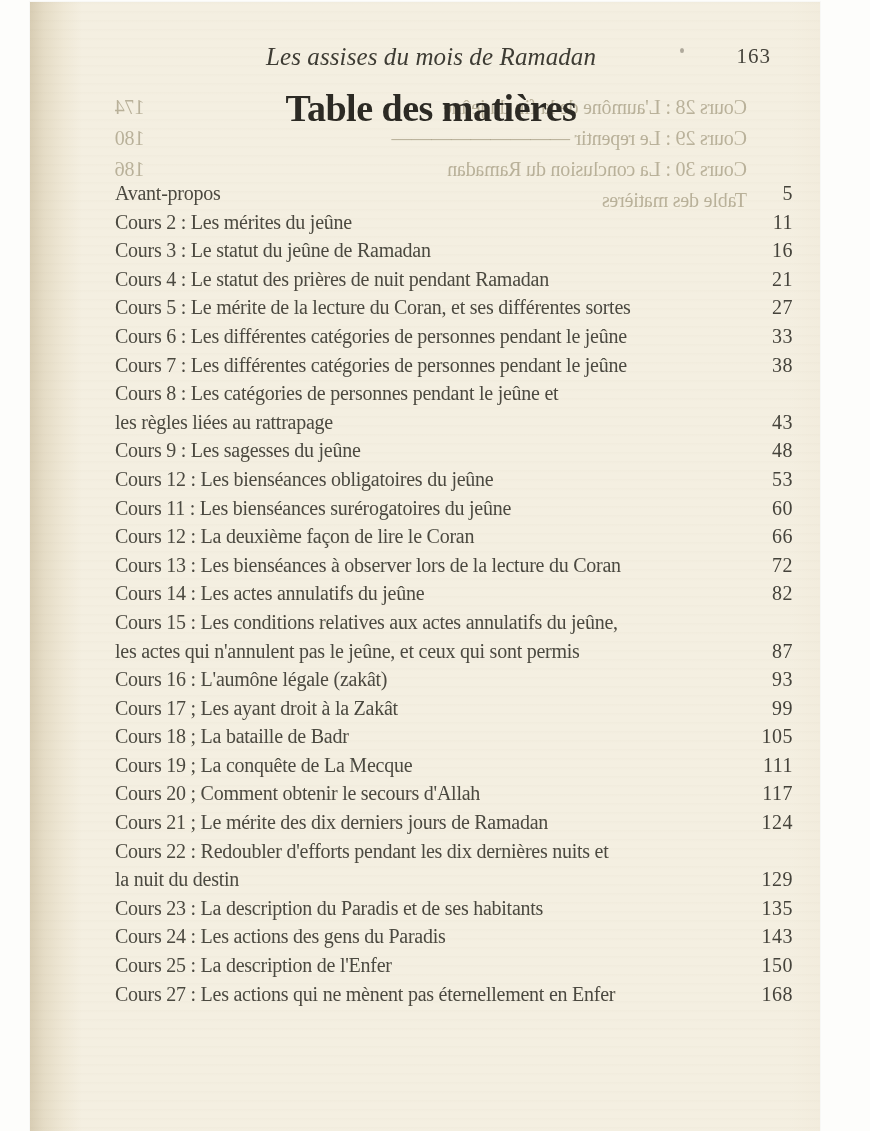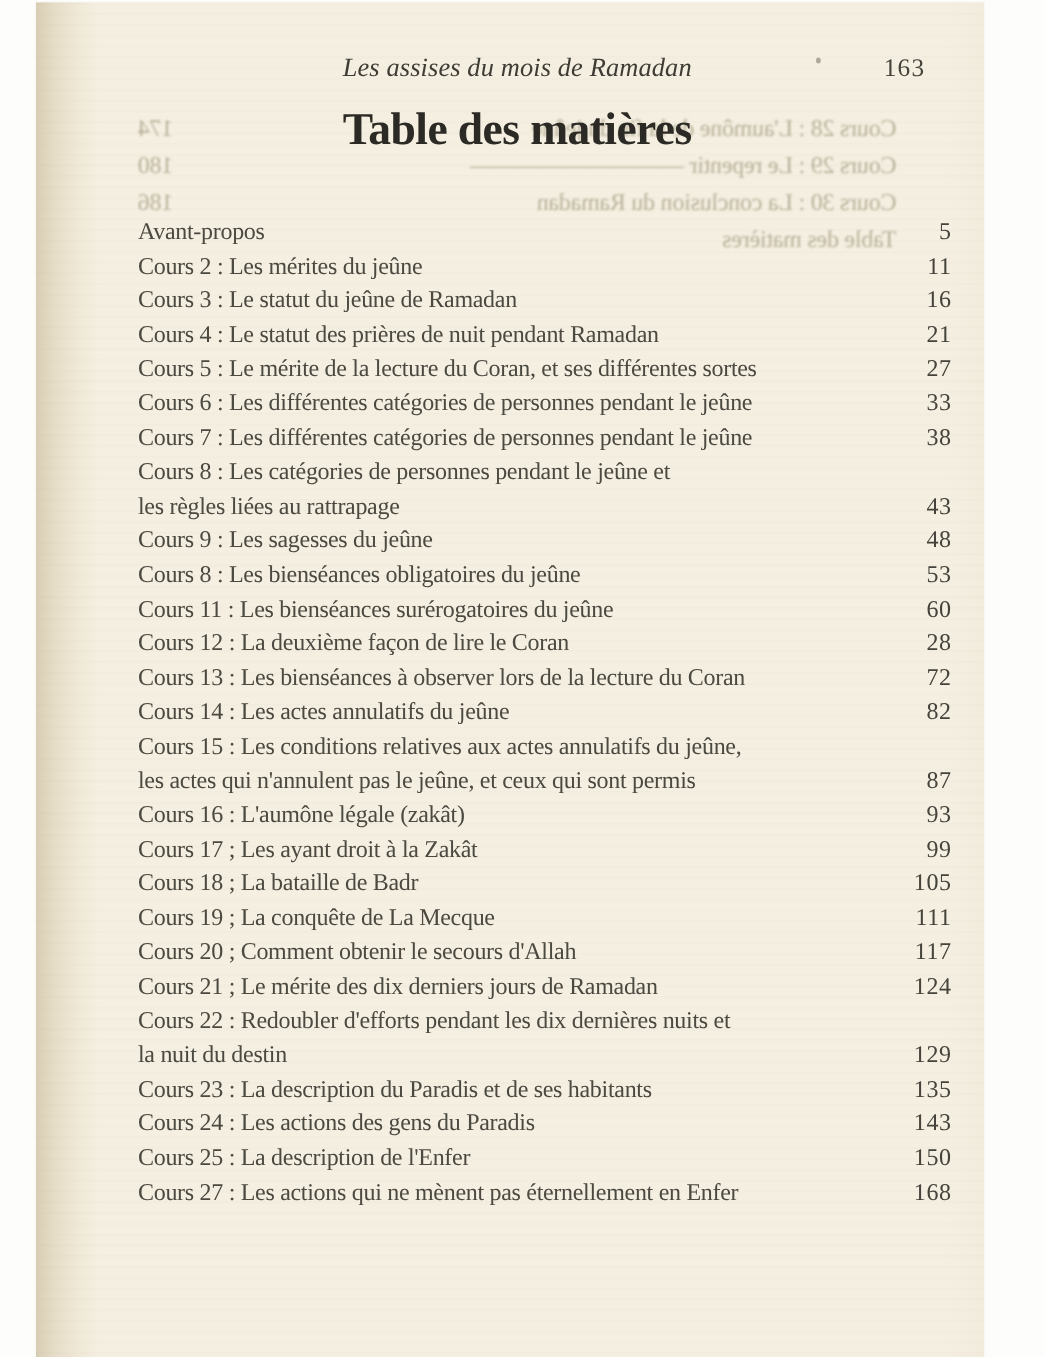--- a/index.html
+++ b/index.html
@@ -76,21 +76,21 @@
   .page-header {
     position: absolute;
     left: 85px;
     top: 41px;
     width: 632px;
     text-align: center;
     z-index: 2;
   }
   .running-title {
     font-style: italic;
-    font-size: 22px;
+    font-size: 25px;
     color: #3e3c34;
     letter-spacing: 0.1px;
     text-align: center;
   }
   .header-pagenum {
     position: absolute;
     right: -24px;
     top: 1px;
     font-size: 21px;
     font-style: normal;
@@ -237,35 +237,35 @@
     <span class="pg">43</span>
   </div>
 
   <div class="toc-row">
     <span class="t1">Cours 9 : Les sagesses du jeûne</span>
 
     <span class="pg">48</span>
   </div>
 
   <div class="toc-row">
-    <span class="t1">Cours 8 : Les bienséances obligatoires du jeûne</span>
+    <span class="t1">Cours 12 : Les bienséances obligatoires du jeûne</span>
 
     <span class="pg">53</span>
   </div>
 
   <div class="toc-row">
     <span class="t1">Cours 11 : Les bienséances surérogatoires du jeûne</span>
 
     <span class="pg">60</span>
   </div>
 
   <div class="toc-row">
     <span class="t1">Cours 12 : La deuxième façon de lire le Coran</span>
 
-    <span class="pg">28</span>
+    <span class="pg">66</span>
   </div>
 
   <div class="toc-row">
     <span class="t1">Cours 13 : Les bienséances à observer lors de la lecture du Coran</span>
 
     <span class="pg">72</span>
   </div>
 
   <div class="toc-row">
     <span class="t1">Cours 14 : Les actes annulatifs du jeûne</span>

